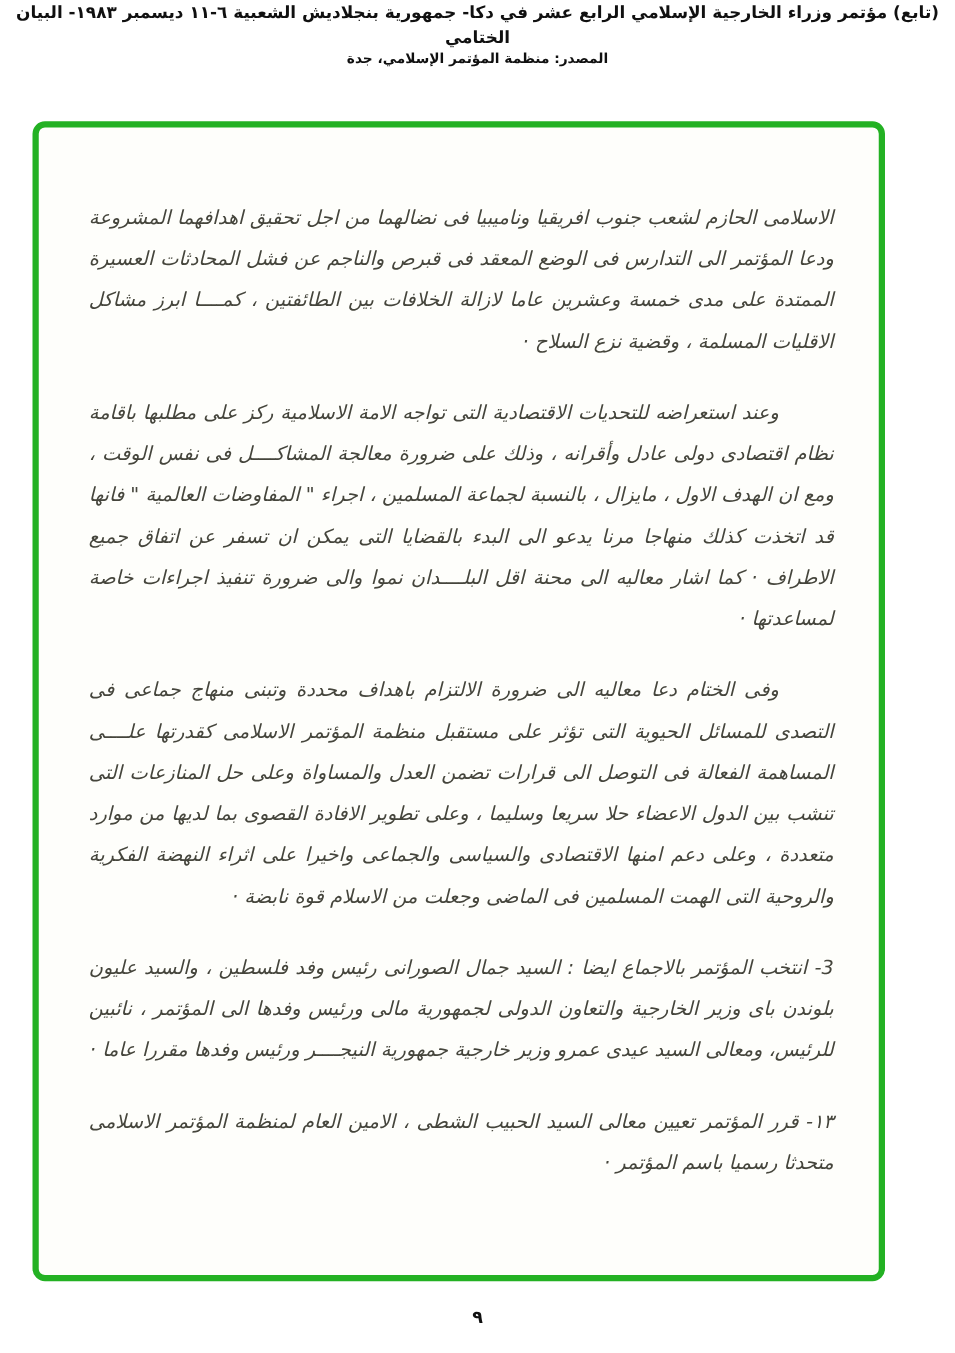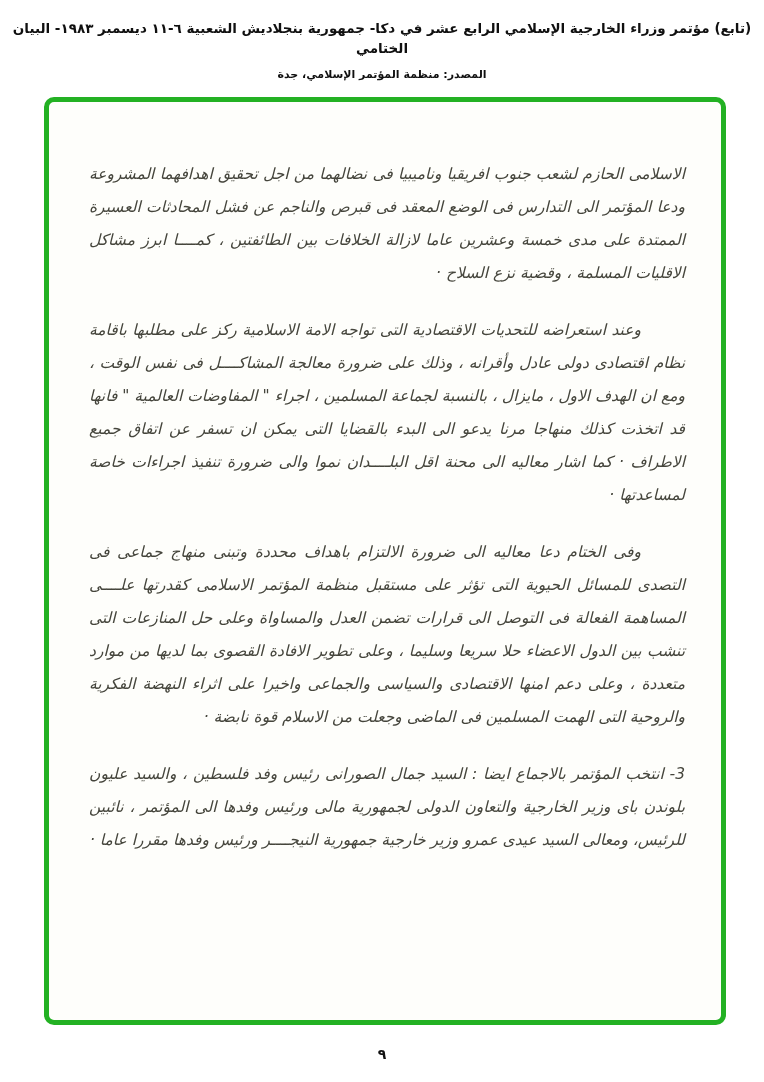--- a/index.html
+++ b/index.html
@@ -10,39 +10,37 @@
     font-family: "DejaVu Sans", sans-serif;
     overflow: hidden;
   }
   .page {
     position: relative;
     width: 764px;
     height: 1082px;
     direction: rtl;
   }
   .doc-header {
-    padding-top: 18px;
     text-align: center;
     color: #101010;
   }
   .doc-header .h1 {
     font-size: 13.5px;
     font-weight: bold;
     letter-spacing: 0;
     line-height: 20px;
     padding: 0 12px;
   }
   .doc-header .h2 {
     font-size: 11px;
     font-weight: bold;
-    margin-top: 10px;
   }
   .scan-frame {
     position: absolute;
-    left: 44px;
+    left: 26px;
     top: 97px;
     width: 682px;
     height: 928px;
     border: 5px solid var(--green, #23b123);
     border-radius: 10px;
     background: #fefefb;
     overflow: hidden;
   }
   .scan-content {
     direction: rtl;
@@ -80,18 +78,19 @@
     <div class="h1">(تابع) مؤتمر وزراء الخارجية الإسلامي الرابع عشر في دكا- جمهورية بنجلاديش الشعبية ٦-١١ ديسمبر ١٩٨٣- البيان الختامي</div>
     <div class="h2">المصدر: منظمة المؤتمر الإسلامي، جدة</div>
   </header>
 
   <div class="scan-frame">
     <div class="scan-content">
       <p>الاسلامى الحازم لشعب جنوب افريقيا وناميبيا فى نضالهما من اجل تحقيق اهدافهما المشروعة ودعا المؤتمر الى التدارس فى الوضع المعقد فى قبرص والناجم عن فشل المحادثات العسيرة الممتدة على مدى خمسة وعشرين عاما لازالة الخلافات بين الطائفتين ، كمــــا ابرز مشاكل الاقليات المسلمة ، وقضية نزع السلاح ·</p>
       <p class="indent">وعند استعراضه للتحديات الاقتصادية التى تواجه الامة الاسلامية ركز على مطلبها باقامة نظام اقتصادى دولى عادل وأقرانه ، وذلك على ضرورة معالجة المشاكــــل فى نفس الوقت ، ومع ان الهدف الاول ، مايزال ، بالنسبة لجماعة المسلمين ، اجراء " المفاوضات العالمية " فانها قد اتخذت كذلك منهاجا مرنا يدعو الى البدء بالقضايا التى يمكن ان تسفر عن اتفاق جميع الاطراف · كما اشار معاليه الى محنة اقل البلــــدان نموا والى ضرورة تنفيذ اجراءات خاصة لمساعدتها ·</p>
       <p class="indent">وفى الختام دعا معاليه الى ضرورة الالتزام باهداف محددة وتبنى منهاج جماعى فى التصدى للمسائل الحيوية التى تؤثر على مستقبل منظمة المؤتمر الاسلامى كقدرتها علــــى المساهمة الفعالة فى التوصل الى قرارات تضمن العدل والمساواة وعلى حل المنازعات التى تنشب بين الدول الاعضاء حلا سريعا وسليما ، وعلى تطوير الافادة القصوى بما لديها من موارد متعددة ، وعلى دعم امنها الاقتصادى والسياسى والجماعى واخيرا على اثراء النهضة الفكرية والروحية التى الهمت المسلمين فى الماضى وجعلت من الاسلام قوة نابضة ·</p>
       <p>3- انتخب المؤتمر بالاجماع ايضا : السيد جمال الصورانى رئيس وفد فلسطين ، والسيد عليون بلوندن باى وزير الخارجية والتعاون الدولى لجمهورية مالى ورئيس وفدها الى المؤتمر ، نائبين للرئيس، ومعالى السيد عيدى عمرو وزير خارجية جمهورية النيجــــر ورئيس وفدها مقررا عاما ·</p>
+      <p>١٣- قرر المؤتمر تعيين معالى السيد الحبيب الشطى ، الامين العام لمنظمة المؤتمر الاسلامى متحدثا رسميا باسم المؤتمر ·</p>
     </div>
   </div>
 
   <div class="page-number">٩</div>
 
 </div>
 
 </body></html>

